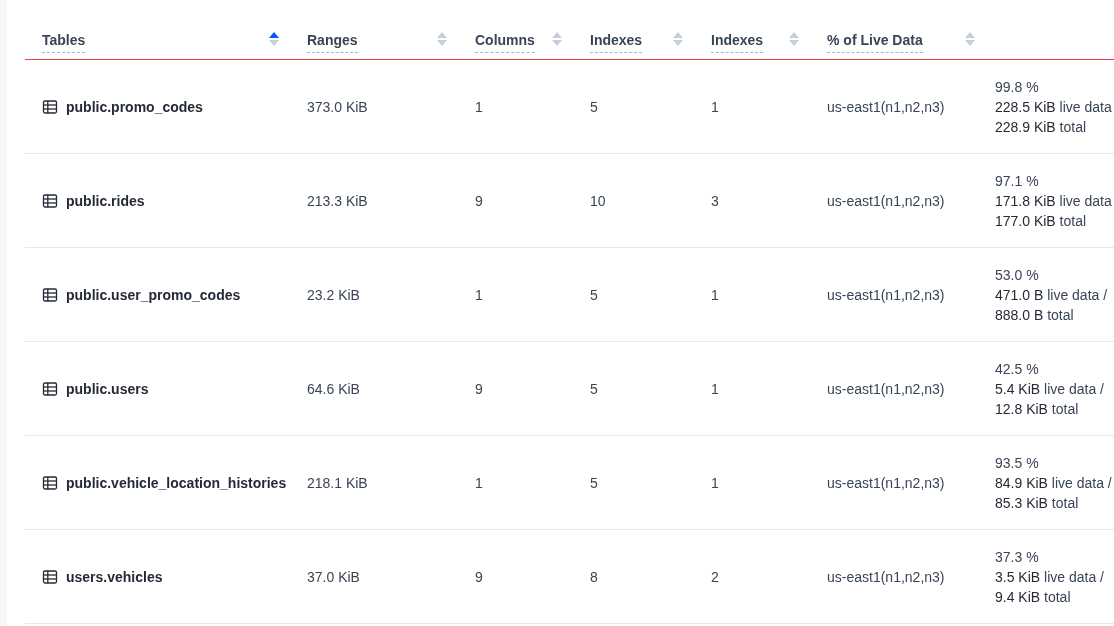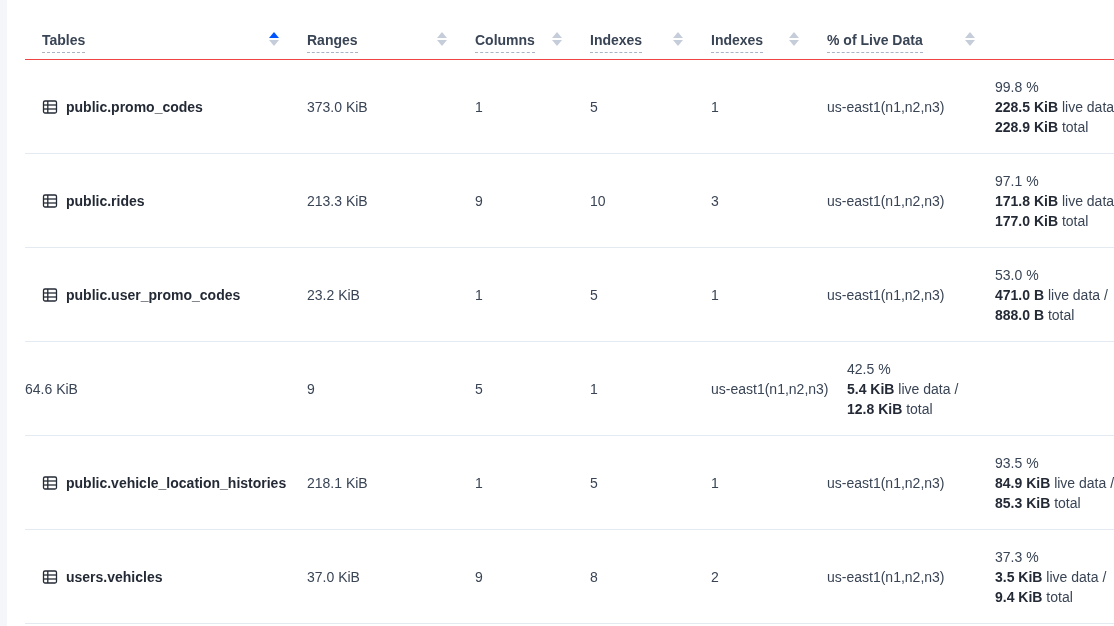--- a/index.html
+++ b/index.html
@@ -69,21 +69,21 @@
     gap: 8px;
   }
   .table-icon { width: 16px; height: 16px; flex: none; color: #242a35; }
   .table-name {
     font-weight: 700;
     color: #242a35;
     font-size: 14px;
     cursor: pointer;
   }
   .pct-cell { line-height: 20px; font-size: 14px; margin-left: 20px; }
-  .pct-cell .strong { font-weight: 700; color: #242a35; }
+  .pct-cell .strong { font-weight: 400; color: #242a35; }
 </style>
 </head>
 <body>
 
 <div class="page-left-strip"></div>
 
 <div class="table-wrap">
 
   <div class="grid-row thead">
     <div class="th first">
@@ -190,20 +190,29 @@
     <div class="td">1</div>
     <div class="td">us-east1(n1,n2,n3)</div>
     <div class="td pct-cell">
       <div>53.0 %</div>
       <div><span class="strong">471.0 B</span> <span>live data /</span></div>
       <div><span class="strong">888.0 B</span> <span>total</span></div>
     </div>
   </div>
 
   <div class="grid-row tr">
+    <div class="td first">
+      <svg class="table-icon" viewBox="0 0 16 16" fill="none" stroke="currentColor" stroke-width="1.3">
+          <rect x="1.5" y="2" width="13" height="12" rx="1.5"></rect>
+          <line x1="5.8" y1="2" x2="5.8" y2="14"></line>
+          <line x1="1.5" y1="6" x2="14.5" y2="6"></line>
+          <line x1="1.5" y1="10" x2="14.5" y2="10"></line>
+        </svg>
+      <span class="table-name">public.users</span>
+    </div>
     <div class="td">64.6 KiB</div>
     <div class="td">9</div>
     <div class="td">5</div>
     <div class="td">1</div>
     <div class="td">us-east1(n1,n2,n3)</div>
     <div class="td pct-cell">
       <div>42.5 %</div>
       <div><span class="strong">5.4 KiB</span> <span>live data /</span></div>
       <div><span class="strong">12.8 KiB</span> <span>total</span></div>
     </div>

